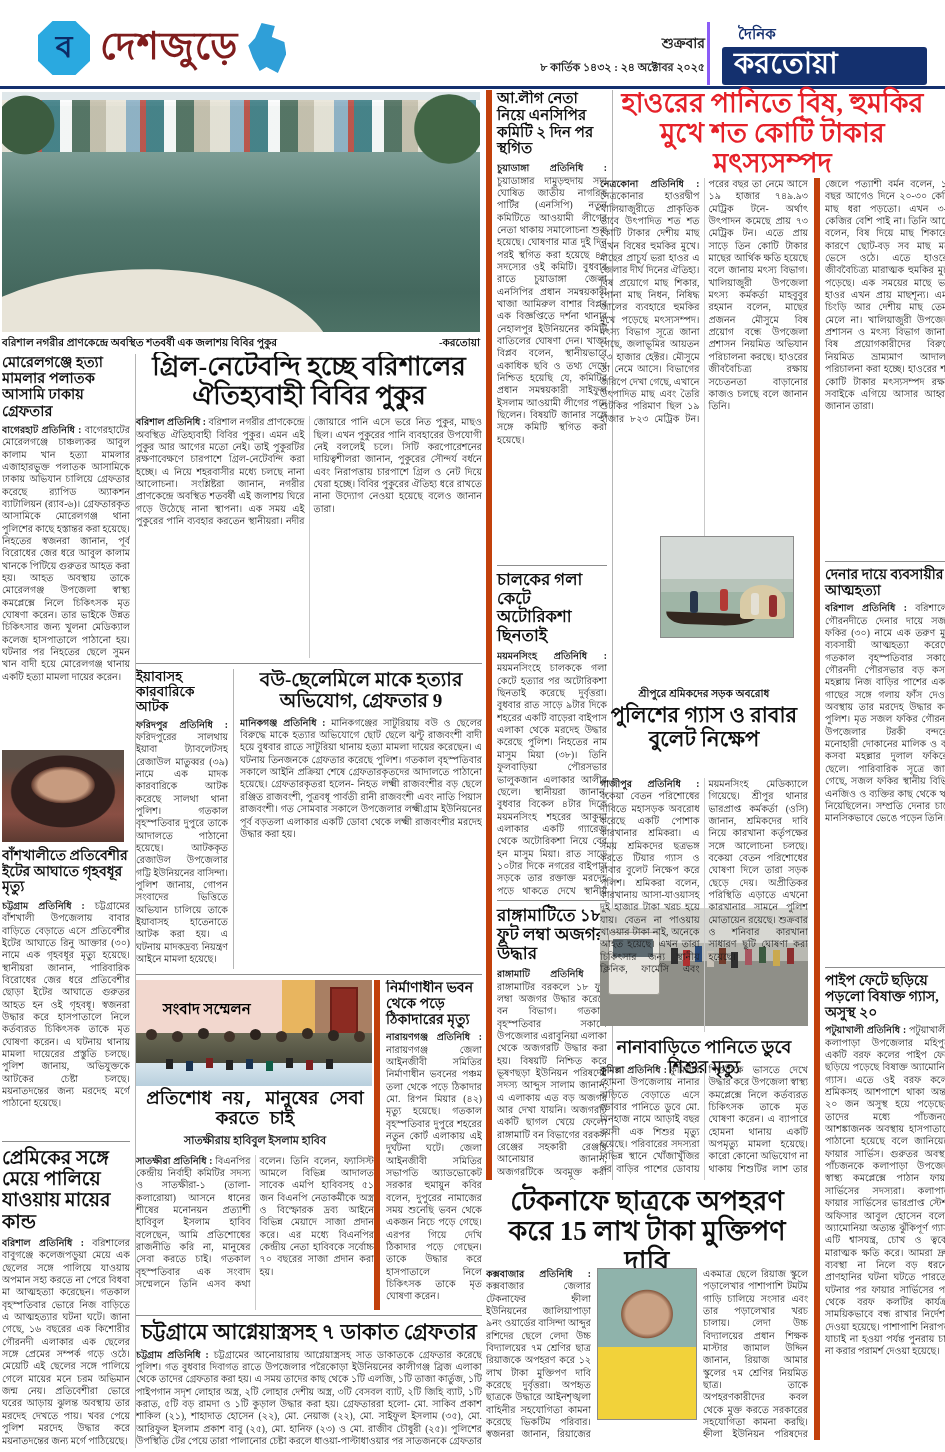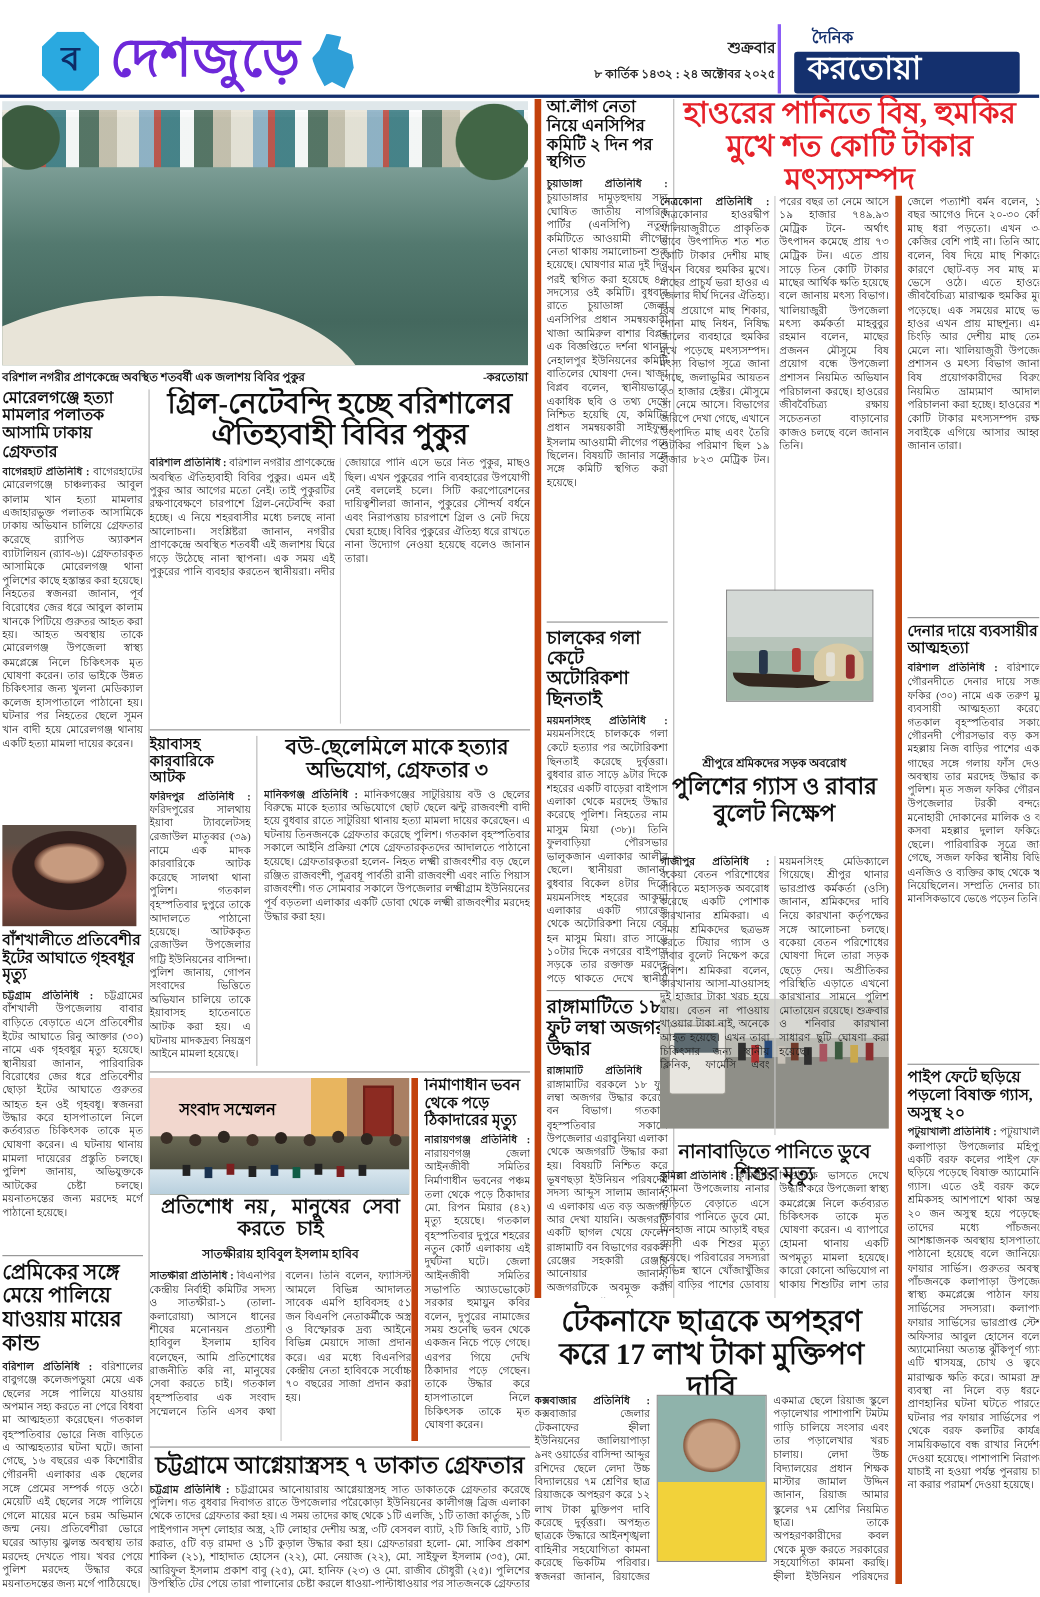--- a/index.html
+++ b/index.html
@@ -14,21 +14,21 @@
   .vline-r{border-right:1px solid #b5b5b5;}
   .vline-l{border-left:6px solid #c2410c;}
   .cap{font-size:10.5px;font-weight:bold;color:#111;}
   .center{text-align:center;}
   .photo{overflow:hidden;position:relative;background:#9aa8a2;}
   
   .brand-badge{width:52px;height:54px;background:#2aa9e0;
      clip-path:polygon(28% 0,72% 0,100% 26%,100% 74%,72% 100%,28% 100%,0 74%,0 26%);
      display:flex;align-items:center;justify-content:center;color:#0d2b66;
      font-size:30px;font-weight:bold;}
-  .brand-name{font-size:48px;font-weight:bold;color:#6d28d9;letter-spacing:1px;}
+  .brand-name{font-size:38px;font-weight:bold;color:#7f1d1d;letter-spacing:1px;}
   .map-icon{width:38px;height:50px;background:#2f9fd8;
      clip-path:polygon(35% 0,70% 6%,62% 28%,95% 38%,100% 62%,78% 100%,48% 88%,30% 96%,12% 70%,0 45%,18% 30%);}
   .paper-box{background:#14306e;color:#fff;font-weight:bold;font-size:29px;
      padding:1px 12px 5px;border-radius:3px;line-height:1.1;}
   .paper-prefix{color:#14306e;font-weight:bold;font-size:15px;margin-left:16px;}
   .navy-rule{background:#14306e;height:3px;}
   
   .pond{background:linear-gradient(180deg,#dfe7ea 0 10px,#b9c6c4 10px 14px,#86a39e 14px 58px,#7d9e96 58px,#53796f 130px,#44685e 200px,#4c7165 100%);}
   .pond .bldg{position:absolute;left:0;top:8px;width:100%;height:52px;
      background:repeating-linear-gradient(90deg,#ece7da 0 20px,#8fb3c8 20px 34px,#bf4f45 34px 40px,#3f7f86 40px 58px,#ffffff 58px 70px,#50705f 70px 88px,#c9c2ae 88px 104px);opacity:.9;}
@@ -112,21 +112,21 @@
   <div class="abs" style="left:136px;top:352px;width:346px;height:1096px;overflow:hidden;">
     <div class="hd center" style="font-size:26px;">গ্রিল-নেটেবন্দি হচ্ছে বরিশালের ঐতিহ্যবাহী বিবির পুকুর</div>
     <p class="bt c2" style="height:242px;margin:6px 0 0;"><b>বরিশাল প্রতিনিধি :</b> <span>বরিশাল নগরীর প্রাণকেন্দ্রে অবস্থিত ঐতিহ্যবাহী বিবির পুকুর। এমন এই পুকুর আর আগের মতো নেই। তাই পুকুরটির রক্ষণাবেক্ষণে চারপাশে গ্রিল-নেটেবন্দি করা হচ্ছে। এ নিয়ে শহরবাসীর মধ্যে চলছে নানা আলোচনা। সংশ্লিষ্টরা জানান, নগরীর প্রাণকেন্দ্রে অবস্থিত শতবর্ষী এই জলাশয় ঘিরে গড়ে উঠেছে নানা স্থাপনা। এক সময় এই পুকুরের পানি ব্যবহার করতেন স্থানীয়রা। নদীর জোয়ারে পানি এসে ভরে নিত পুকুর, মাছও ছিল। এখন পুকুরের পানি ব্যবহারের উপযোগী নেই বললেই চলে। সিটি করপোরেশনের দায়িত্বশীলরা জানান, পুকুরের সৌন্দর্য বর্ধনে এবং নিরাপত্তায় চারপাশে গ্রিল ও নেট দিয়ে ঘেরা হচ্ছে। বিবির পুকুরের ঐতিহ্য ধরে রাখতে নানা উদ্যোগ নেওয়া হয়েছে বলেও জানান তারা।</span></p>
     <div class="rule"></div>
     <div style="display:flex;height:300px;">
       <div class="vline-r" style="width:92px;padding-right:5px;overflow:hidden;">
         <div class="hd" style="font-size:13.5px;">ইয়াবাসহ কারবারিকে আটক</div>
         <p class="bt" style="margin:4px 0 0;"><b>ফরিদপুর প্রতিনিধি :</b> <span>ফরিদপুরের সালথায় ইয়াবা ট্যাবলেটসহ রেজাউল মাতুব্বর (৩৯) নামে এক মাদক কারবারিকে আটক করেছে সালথা থানা পুলিশ। গতকাল বৃহস্পতিবার দুপুরে তাকে আদালতে পাঠানো হয়েছে। আটককৃত রেজাউল উপজেলার গট্টি ইউনিয়নের বাসিন্দা। পুলিশ জানায়, গোপন সংবাদের ভিত্তিতে অভিযান চালিয়ে তাকে ইয়াবাসহ হাতেনাতে আটক করা হয়। এ ঘটনায় মাদকদ্রব্য নিয়ন্ত্রণ আইনে মামলা হয়েছে।</span></p>
       </div>
       <div style="flex:1;padding-left:6px;overflow:hidden;">
-        <div class="hd center" style="font-size:19px;">বউ-ছেলেমিলে মাকে হত্যার অভিযোগ, গ্রেফতার ৩</div>
+        <div class="hd center" style="font-size:19px;">বউ-ছেলেমিলে মাকে হত্যার অভিযোগ, গ্রেফতার 9</div>
         <p class="bt" style="margin:5px 0 0;"><b>মানিকগঞ্জ প্রতিনিধি :</b> <span>মানিকগঞ্জের সাটুরিয়ায় বউ ও ছেলের বিরুদ্ধে মাকে হত্যার অভিযোগে ছোট ছেলে ঝন্টু রাজবংশী বাদী হয়ে বুধবার রাতে সাটুরিয়া থানায় হত্যা মামলা দায়ের করেছেন। এ ঘটনায় তিনজনকে গ্রেফতার করেছে পুলিশ। গতকাল বৃহস্পতিবার সকালে আইনি প্রক্রিয়া শেষে গ্রেফতারকৃতদের আদালতে পাঠানো হয়েছে। গ্রেফতারকৃতরা হলেন- নিহত লক্ষ্মী রাজবংশীর বড় ছেলে রঞ্জিত রাজবংশী, পুত্রবধূ পার্বতী রানী রাজবংশী এবং নাতি পিয়াস রাজবংশী। গত সোমবার সকালে উপজেলার লক্ষ্মীগ্রাম ইউনিয়নের পূর্ব বড়তলা এলাকার একটি ডোবা থেকে লক্ষ্মী রাজবংশীর মরদেহ উদ্ধার করা হয়।</span></p>
       </div>
     </div>
     <div class="rule"></div>
     <div style="display:flex;height:330px;">
       <div style="width:238px;overflow:hidden;">
         <div class="photo" style="width:236px;height:106px;background:#8a8a74;">
           <div class="press-top"></div>
           <div class="press-door"></div>
           <div class="press-banner-text">সংবাদ সম্মেলন</div>
@@ -187,20 +187,20 @@
     <div class="truck"></div>
     <div class="crowd"></div>
   </div>
   <div class="abs cap center" style="left:600px;top:686px;width:208px;">শ্রীপুরে শ্রমিকদের সড়ক অবরোধ</div>
   <div class="abs hd center" style="left:600px;top:704px;width:208px;height:70px;font-size:21px;">পুলিশের গ্যাস ও রাবার বুলেট নিক্ষেপ</div>
   <p class="abs bt c2" style="left:600px;top:778px;width:208px;height:254px;margin:0;"><b>গাজীপুর প্রতিনিধি :</b> <span>বকেয়া বেতন পরিশোধের দাবিতে মহাসড়ক অবরোধ করেছে একটি পোশাক কারখানার শ্রমিকরা। এ সময় শ্রমিকদের ছত্রভঙ্গ করতে টিয়ার গ্যাস ও রাবার বুলেট নিক্ষেপ করে পুলিশ। শ্রমিকরা বলেন, কারখানায় আসা-যাওয়াসহ দুই হাজার টাকা খরচ হয়ে যায়। বেতন না পাওয়ায় খাওয়ার টাকা নাই, অনেকে আহত হয়েছে। এখন তারা চিকিৎসার জন্য স্থানীয় ক্লিনিক, ফার্মেসি এবং ময়মনসিংহ মেডিক্যালে গিয়েছে। শ্রীপুর থানার ভারপ্রাপ্ত কর্মকর্তা (ওসি) জানান, শ্রমিকদের দাবি নিয়ে কারখানা কর্তৃপক্ষের সঙ্গে আলোচনা চলছে। বকেয়া বেতন পরিশোধের ঘোষণা দিলে তারা সড়ক ছেড়ে দেয়। অপ্রীতিকর পরিস্থিতি এড়াতে এখনো কারখানার সামনে পুলিশ মোতায়েন রয়েছে। শুক্রবার ও শনিবার কারখানা সাধারণ ছুটি ঘোষণা করা হয়েছে।</span></p>
 
   <div class="abs hd center" style="left:600px;top:1038px;width:208px;font-size:17.5px;">নানাবাড়িতে পানিতে ডুবে শিশুর মৃত্যু</div>
   <p class="abs bt c2" style="left:600px;top:1064px;width:208px;height:116px;margin:0;"><b>কুমিল্লা প্রতিনিধি :</b> <span>কুমিল্লার হোমনা উপজেলায় নানার বাড়িতে বেড়াতে এসে ডোবার পানিতে ডুবে মো. মিনহাজ নামে আড়াই বছর বয়সী এক শিশুর মৃত্যু হয়েছে। পরিবারের সদস্যরা বিভিন্ন স্থানে খোঁজাখুঁজির পর বাড়ির পাশের ডোবায় শিশুটিকে ভাসতে দেখে উদ্ধার করে উপজেলা স্বাস্থ্য কমপ্লেক্সে নিলে কর্তব্যরত চিকিৎসক তাকে মৃত ঘোষণা করেন। এ ব্যাপারে হোমনা থানায় একটি অপমৃত্যু মামলা হয়েছে। কারো কোনো অভিযোগ না থাকায় শিশুটির লাশ তার মা-বাবার কাছে হস্তান্তর করা হয়েছে।</span></p>
 
-  <div class="abs hd center" style="left:486px;top:1186px;width:322px;height:78px;font-size:27px;">টেকনাফে ছাত্রকে অপহরণ করে 17 লাখ টাকা মুক্তিপণ দাবি</div>
+  <div class="abs hd center" style="left:486px;top:1186px;width:322px;height:78px;font-size:27px;">টেকনাফে ছাত্রকে অপহরণ করে 15 লাখ টাকা মুক্তিপণ দাবি</div>
   <div class="abs" style="left:486px;top:1268px;width:322px;height:172px;display:flex;gap:6px;">
     <p class="bt" style="flex:1;margin:0;"><b>কক্সবাজার প্রতিনিধি :</b> <span>কক্সবাজার জেলার টেকনাফের হ্নীলা ইউনিয়নের জালিয়াপাড়া ৯নং ওয়ার্ডের বাসিন্দা আব্দুর রশিদের ছেলে লেদা উচ্চ বিদ্যালয়ের ৭ম শ্রেণির ছাত্র রিয়াজকে অপহরণ করে ১২ লাখ টাকা মুক্তিপণ দাবি করেছে দুর্বৃত্তরা। অপহৃত ছাত্রকে উদ্ধারে আইনশৃঙ্খলা বাহিনীর সহযোগিতা কামনা করেছে ভিকটিম পরিবার। স্বজনরা জানান, রিয়াজের পরিবার অসহায় দিনমজুর।</span></p>
     <div class="photo yman" style="width:98px;height:150px;border:1px solid #8a8a8a;"></div>
     <p class="bt" style="flex:1;margin:0;">একমাত্র ছেলে রিয়াজ স্কুলে পড়ালেখার পাশাপাশি টমটম গাড়ি চালিয়ে সংসার এবং তার পড়ালেখার খরচ চালায়। লেদা উচ্চ বিদ্যালয়ের প্রধান শিক্ষক মাস্টার জামাল উদ্দিন জানান, রিয়াজ আমার স্কুলের ৭ম শ্রেণির নিয়মিত ছাত্র। তাকে অপহরণকারীদের কবল থেকে মুক্ত করতে সরকারের সহযোগিতা কামনা করছি। হ্নীলা ইউনিয়ন পরিষদের (ভারপ্রাপ্ত) চেয়ারম্যান মো. আলী জাহান জানান, টেকনাফে প্রতিনিয়ত অপহরণ হচ্ছে, প্রশাসনের পক্ষ থেকে কোনো কার্যকর ব্যবস্থা দেখছি না। টেকনাফ মডেল থানার পুলিশ পরিদর্শক (তদন্ত) হিমেল রায় জানান, তাকে উদ্ধারে পুলিশ কাজ করছে।</p>
   </div>
 
 </div>
 
 </body></html>

